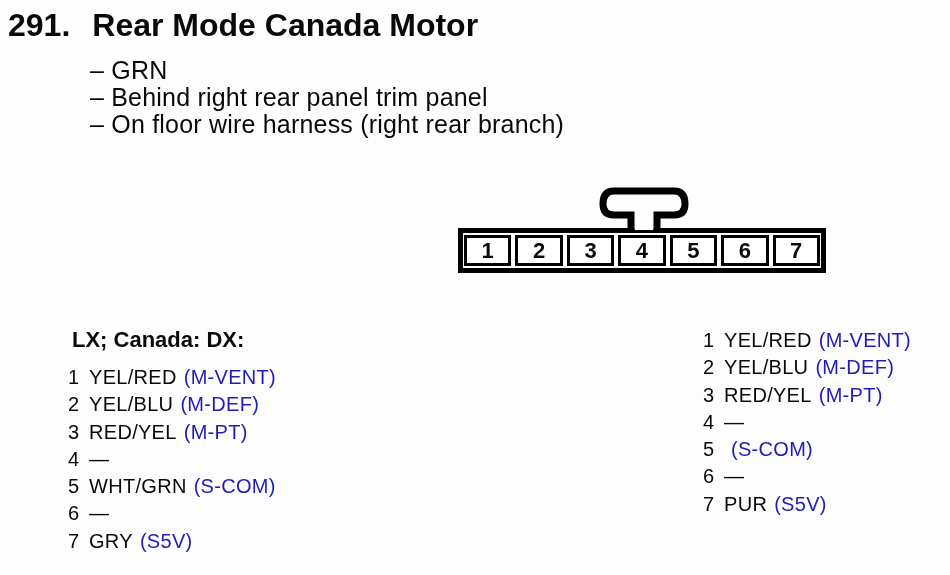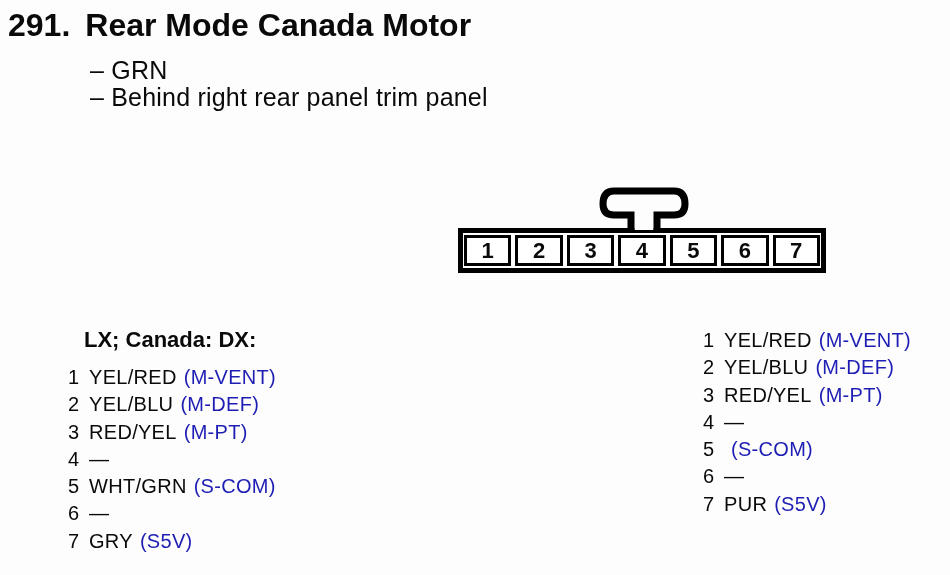--- a/index.html
+++ b/index.html
@@ -6,21 +6,21 @@
   body{
     width:950px;height:575px;position:relative;overflow:hidden;
     background:#fdfdfd;color:#0a0a0a;
     font-family:"Liberation Sans", sans-serif;
     -webkit-font-smoothing:antialiased;
   }
   .title-line{
     position:absolute;left:8px;top:8px;
     font-size:32px;font-weight:700;line-height:34px;white-space:nowrap;
   }
-  .title-number{margin-right:15px;}
+  .title-number{margin-right:22px;}
   .notes{
     position:absolute;left:90px;top:57px;
     font-size:25px;line-height:27px;letter-spacing:0.2px;
   }
   .note-line{white-space:nowrap;}
   .connector-body{
     position:absolute;left:458px;top:228px;width:368px;height:45px;
     box-sizing:border-box;border:5px solid #000;background:#fff;
     display:flex;gap:4px;padding:2px 1px;
   }
@@ -29,41 +29,42 @@
     display:flex;align-items:center;justify-content:center;
     font-size:22px;font-weight:700;line-height:1;
   }
   .connector-latch{position:absolute;left:598px;top:186px;}
   .pinout-col{position:absolute;top:327px;}
   .pinout-col.left{left:68px;}
   .pinout-col.right{left:703px;}
   .col-header{
     font-size:22px;font-weight:700;line-height:26px;margin-bottom:11px;white-space:nowrap;
   }
-  .pinout-col.left .col-header{margin-left:16px;}
+  .pinout-col.left .col-header{margin-left:4px;}
   .pinout-col.right .col-header{margin-left:19px;}
   .pin-row{
     display:flex;align-items:baseline;
     font-size:20px;line-height:27.3px;letter-spacing:0.3px;white-space:nowrap;
   }
   .pin-num{width:21px;flex:0 0 auto;}
   .pin-wire{}
   .pin-signal{color:var(--signal-blue,#1E1EB4);margin-left:7px;}
   .pin-signal:empty{display:none;}
 </style>
 </head>
 <body style="background: rgb(253, 253, 253); color: rgb(10, 10, 10);">
 
 <div class="title-line">
   <span class="title-number">291.</span><span>Rear Mode Canada Motor</span>
 </div>
 
 <div class="notes">
   <div class="note-line">– GRN</div>
   <div class="note-line">– Behind right rear panel trim panel</div>
+  <div class="note-line">– On floor wire harness (right rear branch)</div>
 </div>
 
 <div class="connector-body">
   <div class="pin-cell">1</div>
   <div class="pin-cell">2</div>
   <div class="pin-cell">3</div>
   <div class="pin-cell">4</div>
   <div class="pin-cell">5</div>
   <div class="pin-cell">6</div>
   <div class="pin-cell">7</div>

